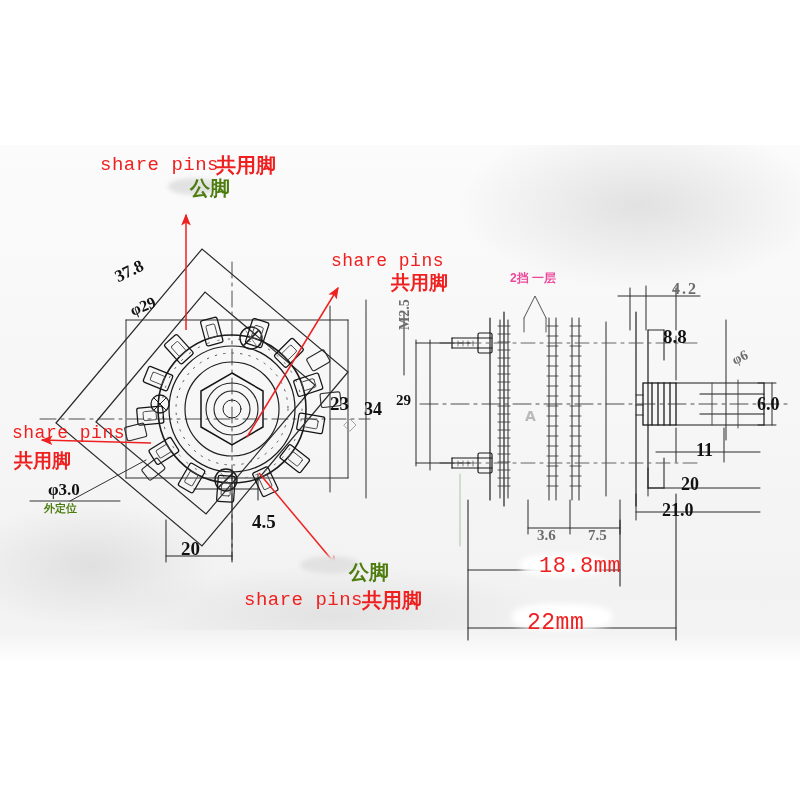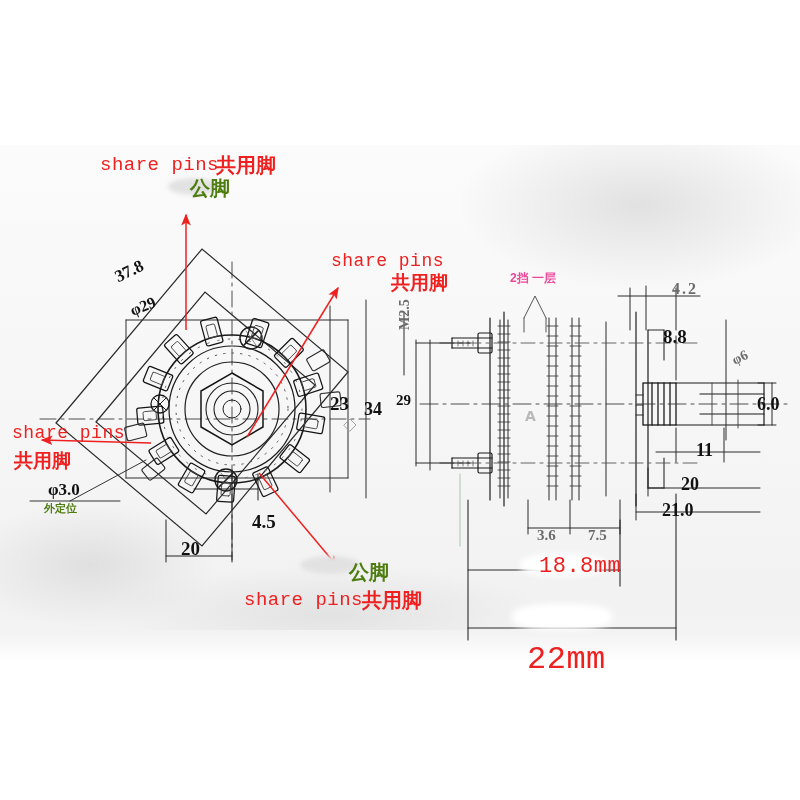--- a/index.html
+++ b/index.html
@@ -505,15 +505,15 @@
   <div class="lbl dim" style="left:681px; top:475px; font-size:18px;">20</div>
   <div class="lbl dim" style="left:662px; top:501px; font-size:18px;">21.0</div>
   <div class="lbl dim-faint" style="left:537px; top:528px; font-size:15px;">3.6</div>
   <div class="lbl dim-faint" style="left:588px; top:528px; font-size:15px;">7.5</div>
 
   <div class="lbl ghost2" style="left:510px; top:272px; font-size:12px;">2挡 一层</div>
 
   <div class="lbl ghost" style="left:525px; top:409px; font-size:14px;">A</div>
 
   <div class="lbl red" style="left:523px; top:556px; font-size:22px;margin-left:16px;">18.8mm</div>
-  <div class="lbl red" style="left:527px; top:644px; font-size:32px;">22mm</div>
+  <div class="lbl red" style="left:527px; top:612px; font-size:23px;">22mm</div>
 
 </div>
 
 </body></html>

